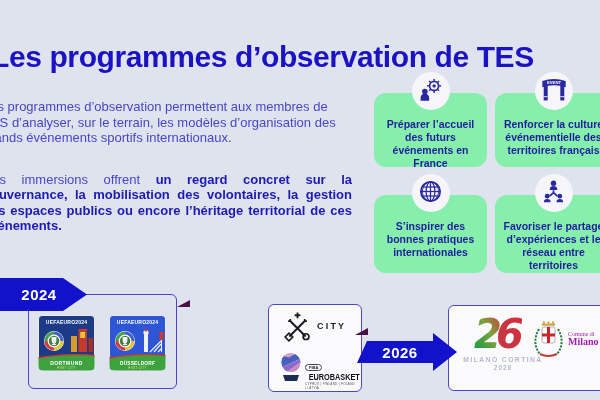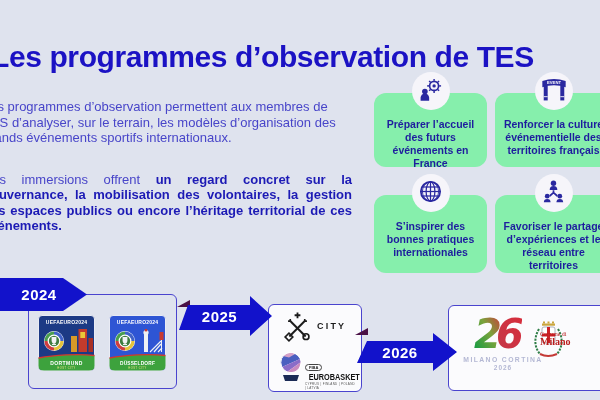--- a/index.html
+++ b/index.html
@@ -69,21 +69,21 @@
   .eb-fiba { font-size:4px; font-weight:bold; color:#222; border:0.5px solid #444;
     border-radius:4px; display:inline-block; padding:0 3px; line-height:5px; }
   .eb-name { font-size:8.5px; font-weight:bold; color:#111; transform:scaleX(0.86);
     transform-origin:center; letter-spacing:0; line-height:9px; }
   .eb-hosts { font-size:3px; color:#555; letter-spacing:0.3px; line-height:4px; }
   
   .mc-text { position:absolute; left:450px; top:356px; width:106px; text-align:center; z-index:2;
     color:#b4b8d4; font-weight:bold; }
   .mc-name { font-size:6.8px; letter-spacing:1.4px; line-height:8px; }
   .mc-year { font-size:6.5px; letter-spacing:1px; line-height:8px; }
-  .comune-text { position:absolute; left:540px; top:331px; z-index:2; color:#b91c1c;
+  .comune-text { position:absolute; left:568px; top:331px; z-index:2; color:#a21caf;
     font-family:"Liberation Serif", serif; line-height:1; white-space:nowrap; }
   .comune-l1 { font-size:6px; }
   .comune-l2 { font-size:10px; font-weight:bold; }
 </style>
 </head>
 <body>
 
 <div id="slide">
 
   <div class="title">Les programmes d’observation de TES</div>
@@ -168,21 +168,20 @@
     <div class="label">Favoriser le partage d’expériences et le réseau entre territoires</div>
   </div>
 
   <div class="tbox" id="box2024"></div>
   <div class="tbox" id="box2025"></div>
   <div class="tbox" id="box2026"></div>
 
   <div class="fold" id="fold2025"></div>
   <div class="fold" id="fold2026"></div>
   <div class="arrow" id="arrow2024">2024</div>
-  <div class="arrow" id="arrow2025">2025</div>
   <div class="arrow" id="arrow2026">2026</div>
 
   <div class="logo" style="left:38px; top:315px;">
     <svg width="57" height="56" viewBox="0 0 57 56">
       <rect x="0.5" y="0.5" width="56" height="55" rx="3.5" fill="#1c3a85" stroke="#e9ebf4" stroke-width="1"></rect>
       <text x="28.5" y="9" font-size="5" font-weight="bold" fill="#ffffff" text-anchor="middle" letter-spacing="0.2" font-family="Liberation Sans, sans-serif">UEFAEURO2024</text>
       <g transform="translate(16,26)">
         <circle r="10" fill="#ffffff"></circle>
         <g fill="none" stroke-width="3.2">
           <circle r="8" stroke="#e4c33c" stroke-dasharray="12.57 37.7"></circle>

